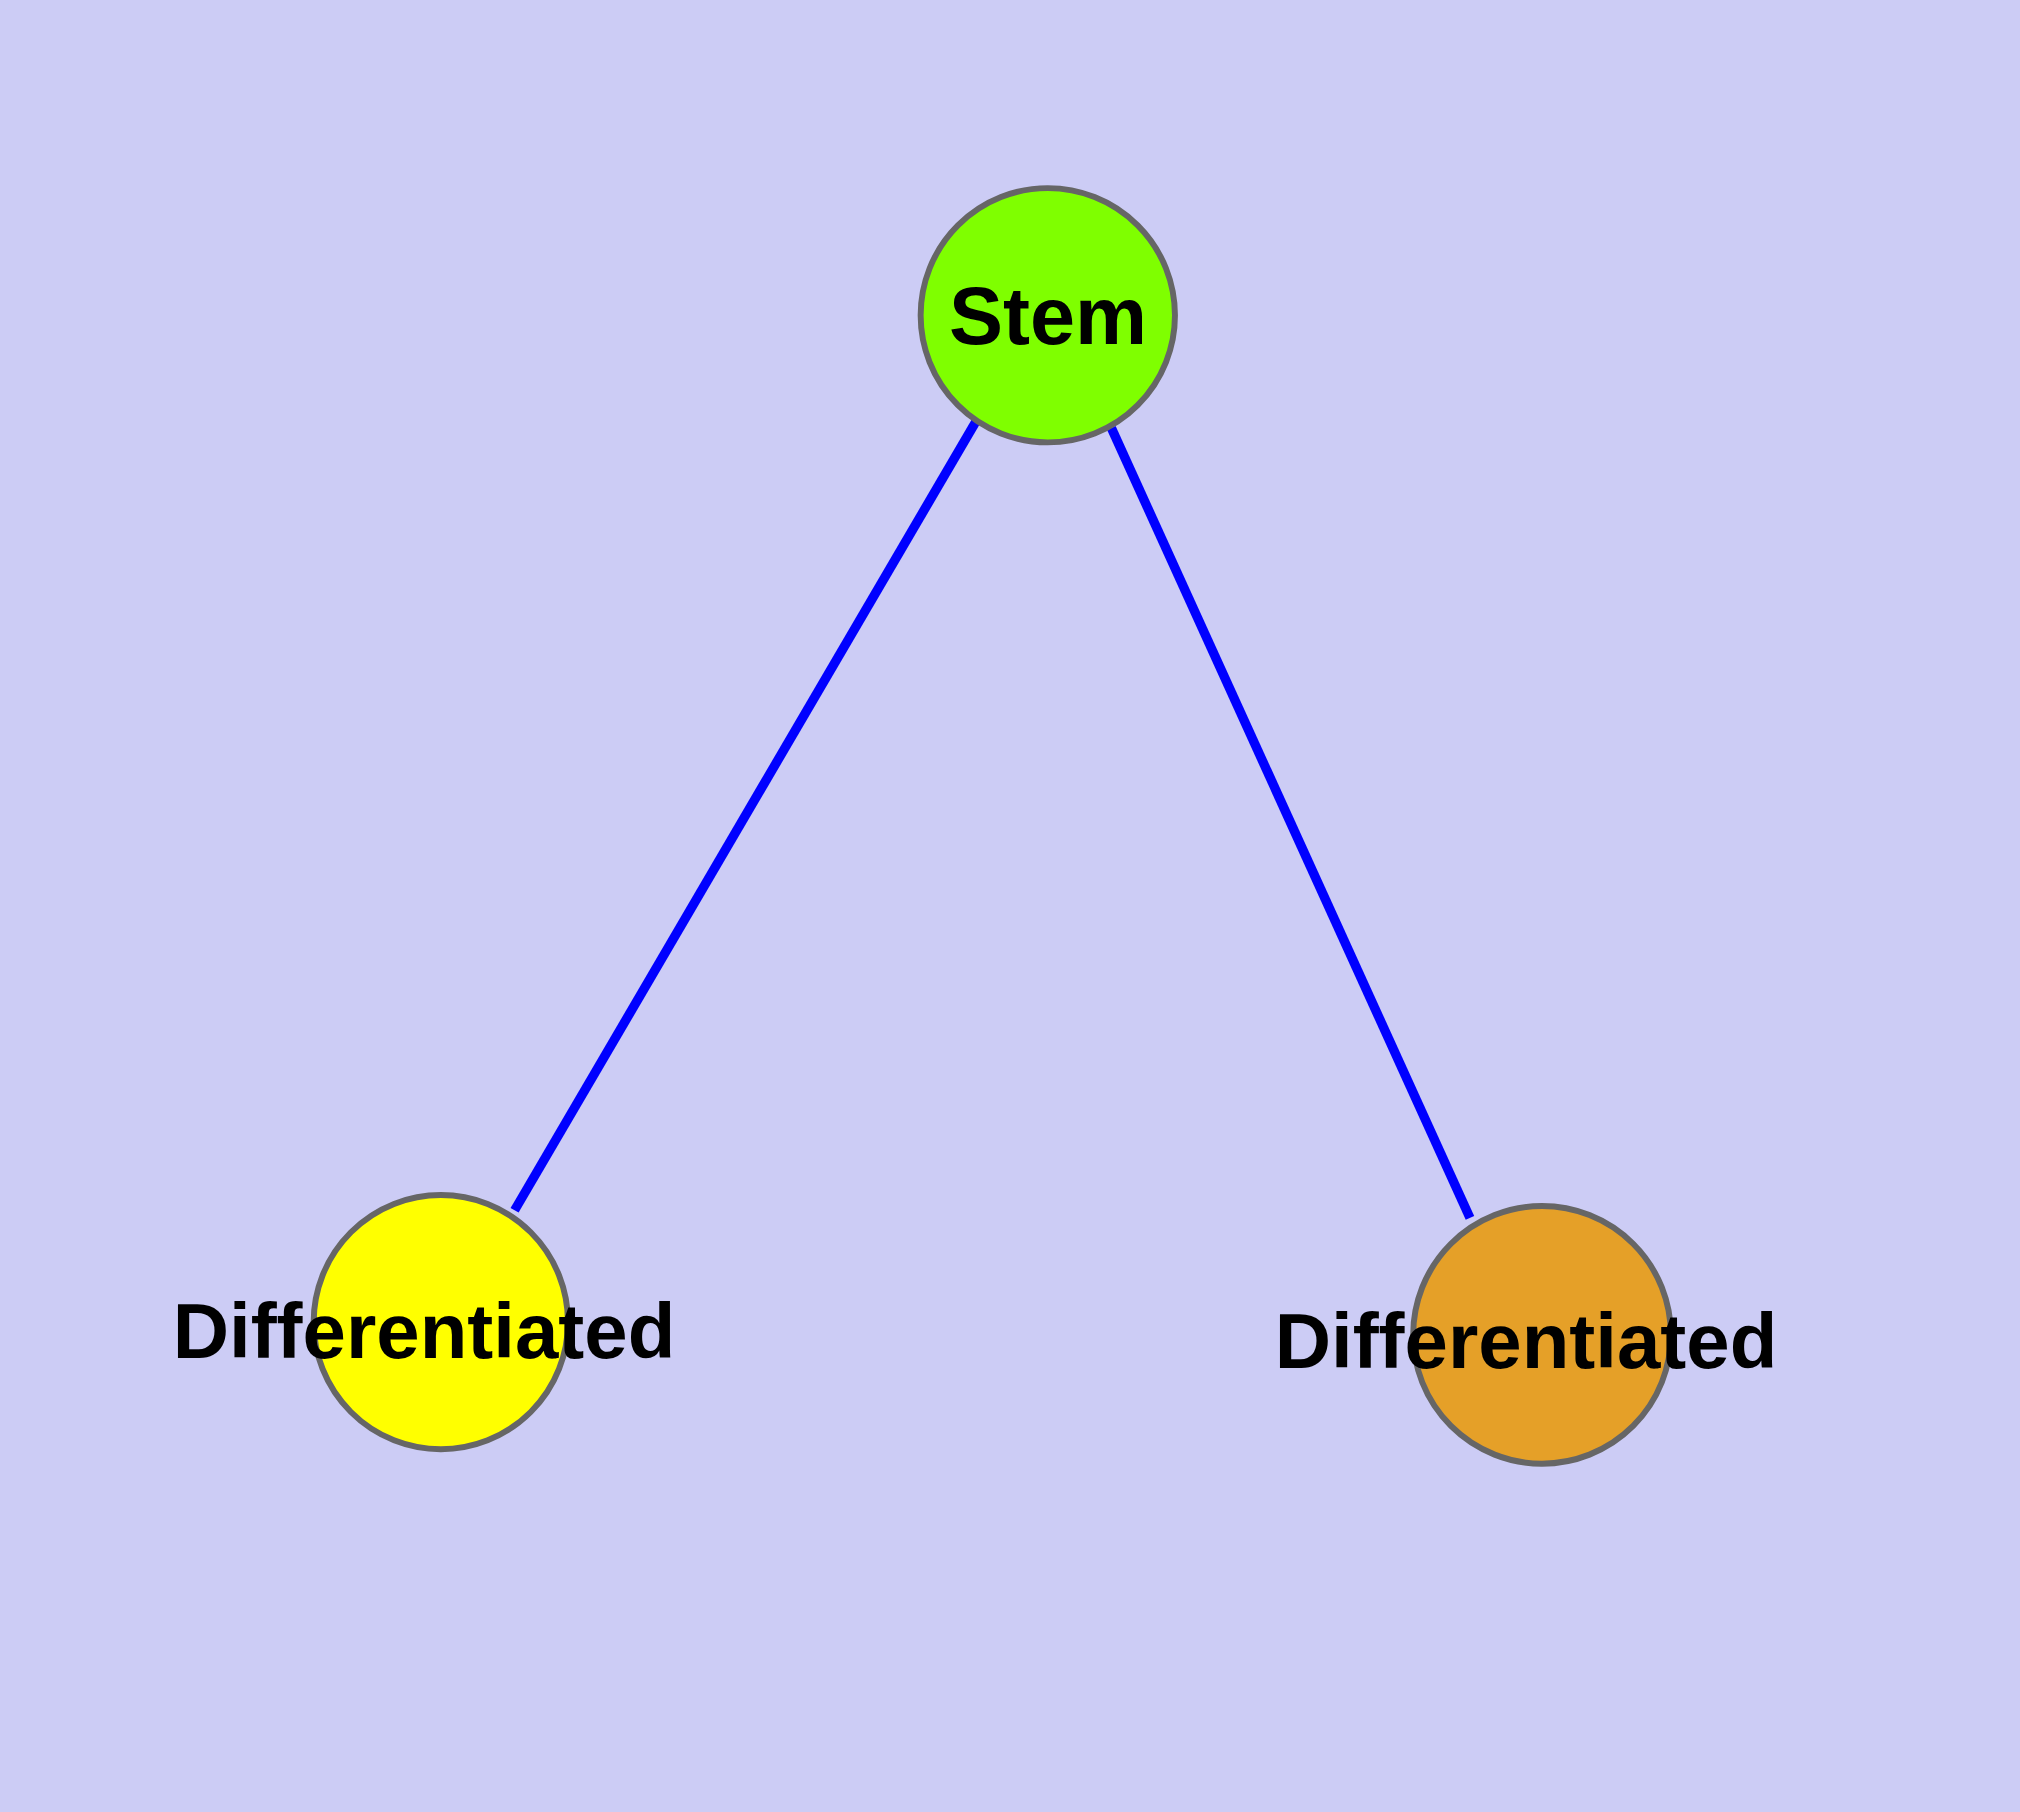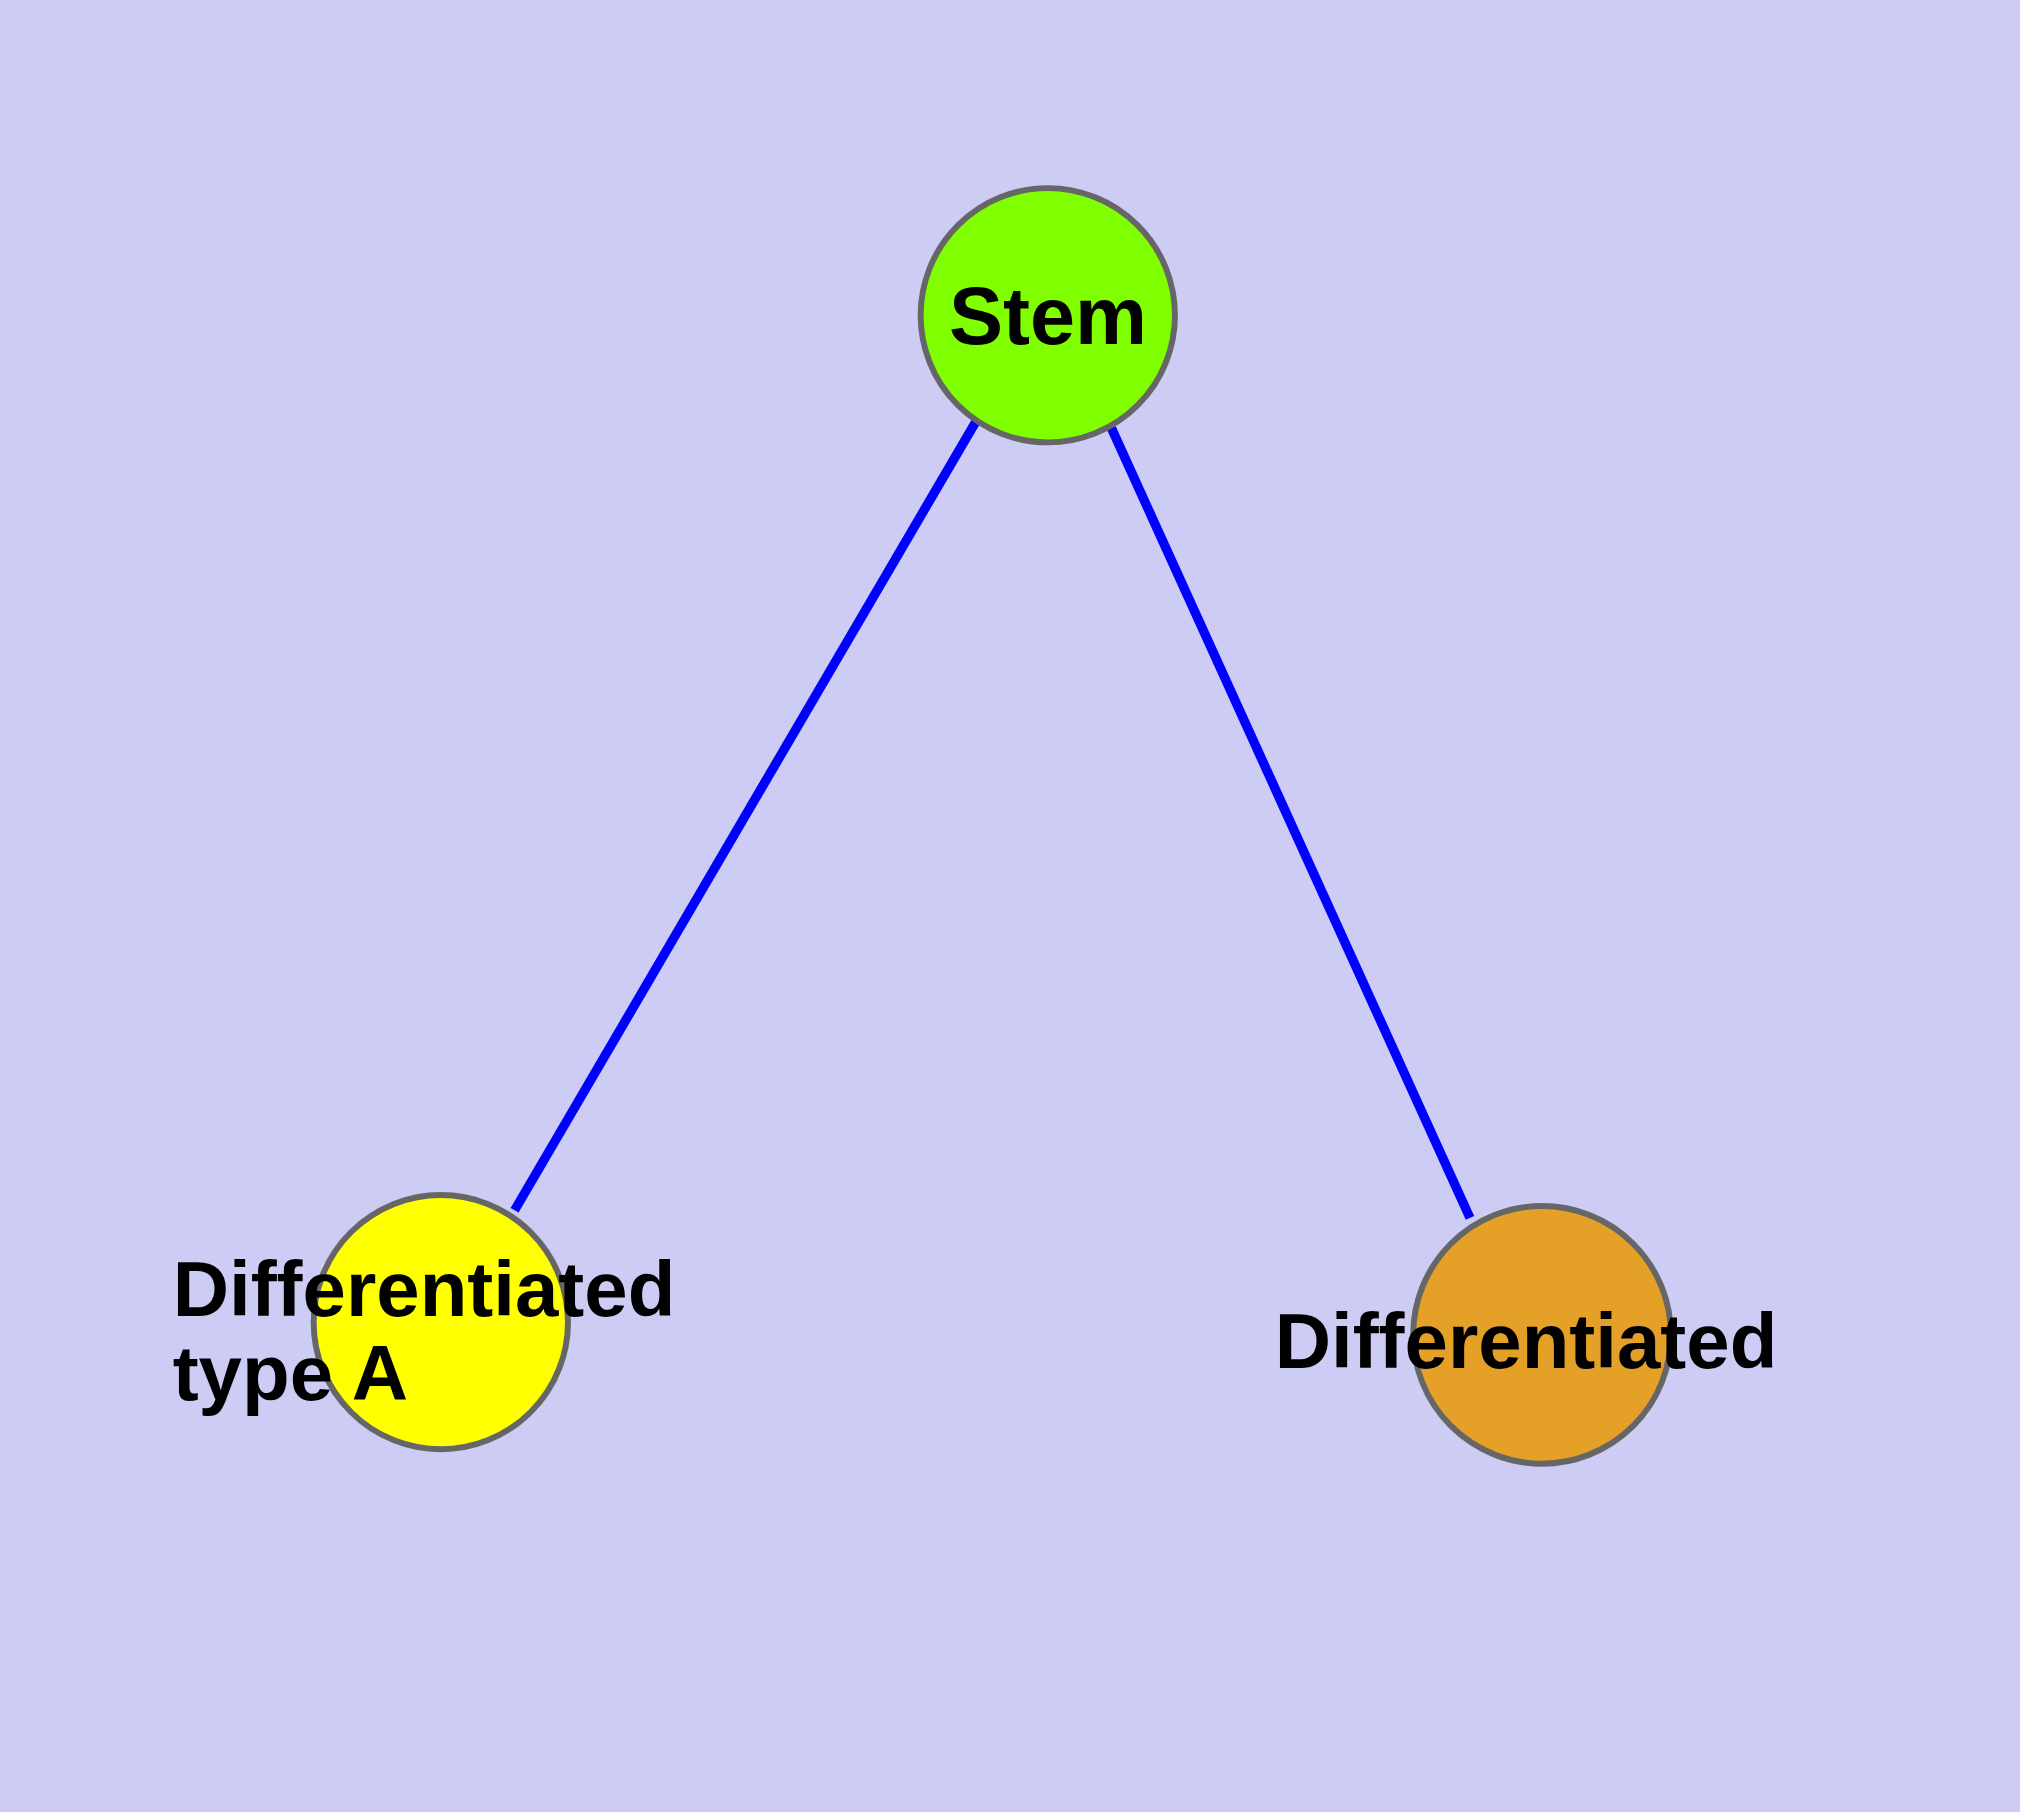--- a/index.html
+++ b/index.html
@@ -29,20 +29,21 @@
     width: 2021px;
     height: 1812px;
   }
   .node-label {
     position: absolute;
     color: #000000;
     font-family: "Liberation Sans", sans-serif;
     font-weight: bold;
     font-size: 78px;
     line-height: 1.08;
+    text-align: center;
     white-space: pre;
     pointer-events: none;
     transform: translate(-50%, -50%);
   }
   .node-label-single {
     font-size: 81px;
   }
 </style>
 </head>
 <body>
@@ -58,18 +59,18 @@
       </g>
     <g id="nodes-layer">
         <circle cx="1236" cy="372" r="150" fill="#7fff00" stroke="#666666" stroke-width="7"></circle>
         <circle cx="520" cy="1560" r="150" fill="#ffff00" stroke="#666666" stroke-width="7"></circle>
         <circle cx="1819" cy="1575" r="152" fill="#e5a028" stroke="#666666" stroke-width="7"></circle>
       </g>
   </svg>
 
   <div id="labels-layer">
       <div class="node-label node-label-single" style="left: 1048px; top: 317px; font-size: 81px; color: rgb(0, 0, 0);"><div>Stem</div></div>
-      <div class="node-label" style="left: 424px; top: 1331px; font-size: 78px; color: rgb(0, 0, 0);"><div>Differentiated</div><div>type A</div></div>
+      <div class="node-label" style="left: 424px; top: 1331px; font-size: 78px; color: rgb(0, 0, 0);"><div>Differentiated</div></div>
       <div class="node-label" style="left: 1526px; top: 1341px; font-size: 78px; color: rgb(0, 0, 0);"><div>Differentiated</div></div>
     </div>
 
 </div>
 
 
 </body></html>

